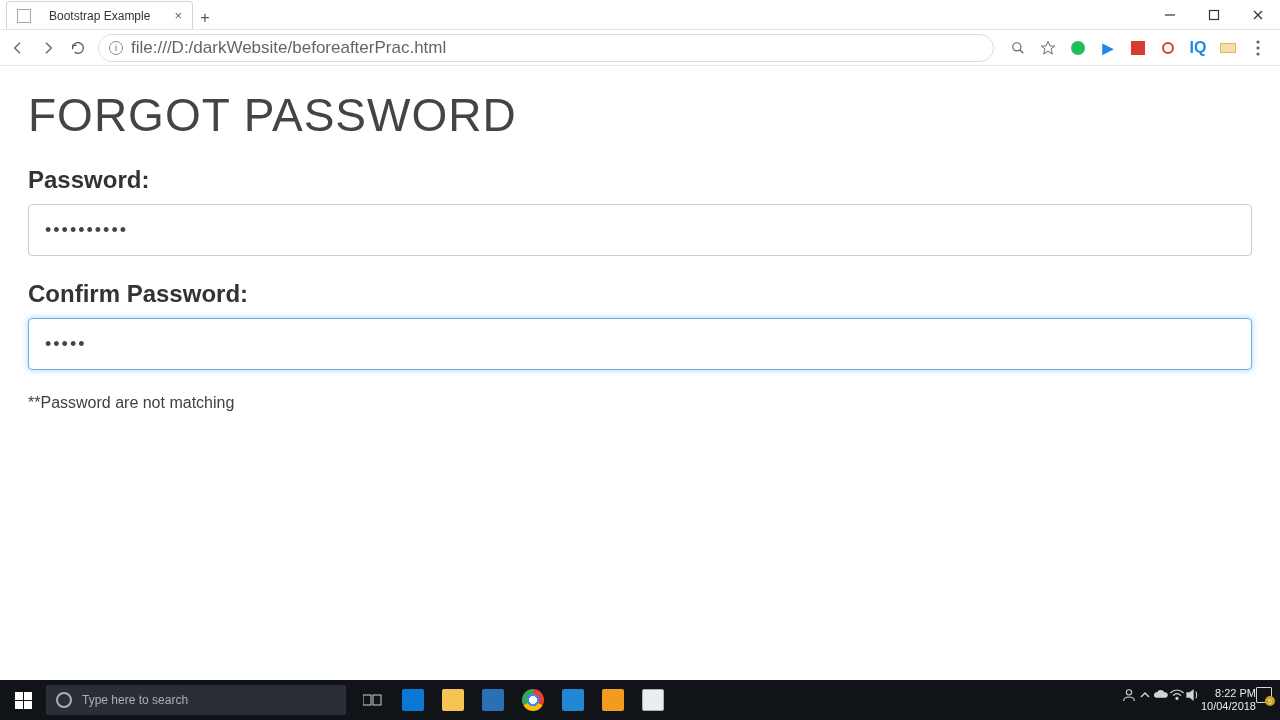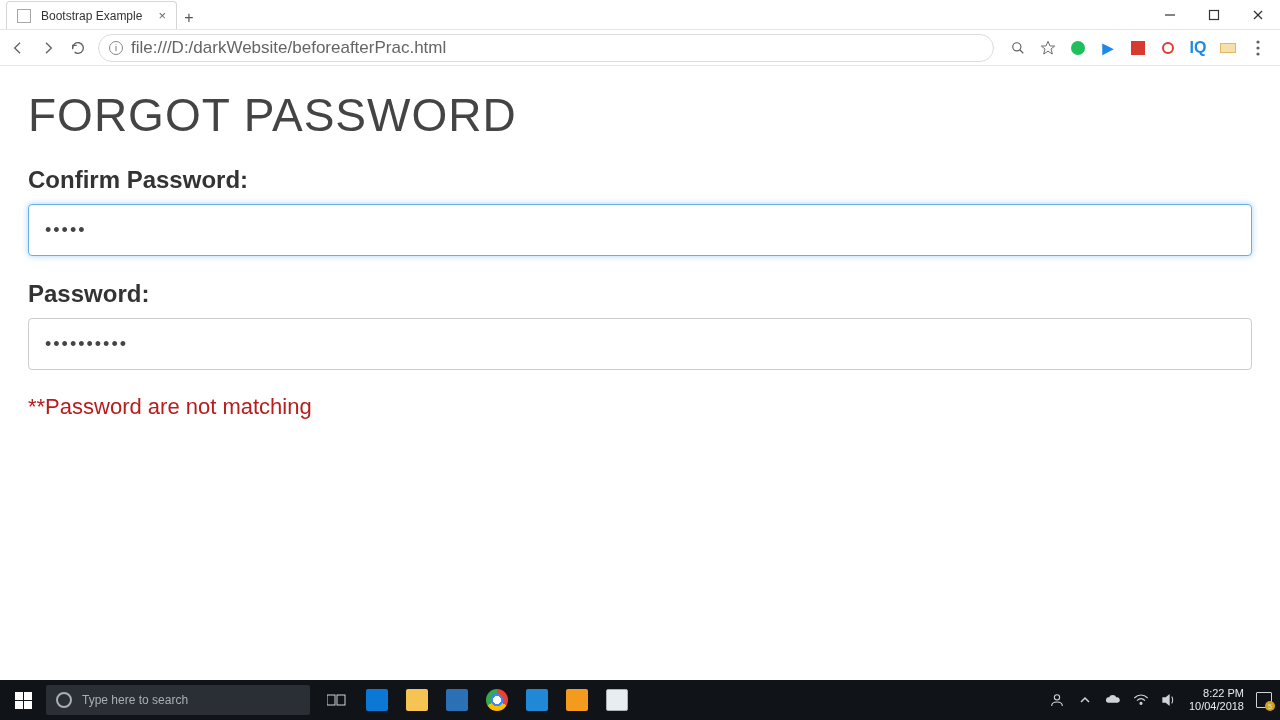--- a/index.html
+++ b/index.html
@@ -1,21 +1,21 @@
 <!DOCTYPE html>
 <html><head>
 <meta charset="utf-8">
 <style>
 * { box-sizing: border-box; margin: 0; padding: 0; }
 html, body { width: 1280px; height: 720px; overflow: hidden; font-family: "Segoe UI", Arial, sans-serif; background: #fff; }
 
 
 .chrome { display: flex; flex-direction: column; height: 100%; }
 .titlebar { height: 30px; background: #fff; border-bottom: 1px solid #e4e4e4; display: flex; align-items: flex-end; }
-.tab { display: flex; align-items: center; gap: 10px; height: 28px; padding: 0 10px; margin-left: 6px; background: #fff; border: 1px solid #d5d5d5; border-bottom: none; border-top-left-radius: 4px; border-top-right-radius: 4px; font-size: 12px; color: #333; }
+.tab { display: flex; align-items: center; gap: 18px; height: 28px; padding: 0 10px; margin-left: 6px; background: #fff; border: 1px solid #d5d5d5; border-bottom: none; border-top-left-radius: 4px; border-top-right-radius: 4px; font-size: 12px; color: #333; }
 .tab .favicon { width: 14px; height: 14px; border: 1px solid #a7a7a7; }
 .tab .close { margin-left: 6px; color: #666; font-size: 13px; }
 .newtab { width: 24px; height: 22px; display: flex; align-items: center; justify-content: center; color: #555; font-size: 16px; }
 .winbtns { margin-left: auto; display: flex; }
 .winbtn { width: 44px; height: 28px; display: flex; align-items: center; justify-content: center; color: #333; }
 
 .toolbar { height: 36px; background: #fff; border-bottom: 1px solid #e6e6e6; display: flex; align-items: center; padding: 0 8px; gap: 10px; }
 .navbtn { width: 20px; height: 20px; display: flex; align-items: center; justify-content: center; color: #555; }
 .navbtn svg { width: 16px; height: 16px; stroke: #5f6368; fill: none; stroke-width: 2; }
 .address { flex: 1; height: 28px; border: 1px solid #dcdcdc; border-radius: 14px; display: flex; align-items: center; padding: 0 10px; gap: 8px; }
@@ -27,36 +27,36 @@
 .square { width: 14px; height: 14px; background: #d73a2f; }
 .dot { width: 14px; height: 14px; border-radius: 50%; }
 
 
 .page { flex: 1; overflow: hidden; padding: 22px 28px; color: #333; }
 .page h1 { text-align: left; font-weight: 400; font-size: 46px; color: #444; margin-bottom: 24px; letter-spacing: 1px; }
 .form label.fld { display: block; font-size: 24px; font-weight: 600; color: #333; margin-bottom: 10px; }
 .form input[type=password] { width: 100%; height: 52px; border: 1px solid #ccc; border-radius: 4px; padding: 0 16px; font-size: 18px; letter-spacing: 2px; color: #444; }
 .form input.focused { border: 1px solid #66afe9; box-shadow: 0 0 6px rgba(102,175,233,.55); outline: none; }
 .group { margin-bottom: 24px; }
-.err { color: #b91c1c; font-size: 22px; margin: 12px 0 20px; }
+.err { color: #404040; font-size: 16px; margin: 12px 0 20px; }
 .check-row { display: flex; align-items: center; gap: 12px; font-size: 22px; color: #444; margin-bottom: 20px; }
 .check-row input { width: 16px; height: 16px; }
 .submit { background: #337ab7; color: #fff; border: 1px solid #2b669a; border-radius: 5px; font-size: 22px; padding: 12px 22px; cursor: pointer; }
 
 
 .taskbar { height: 40px; background: #101318; display: flex; align-items: center; color: #fff; font-size: 12px; }
 .start { width: 46px; height: 40px; display: flex; align-items: center; justify-content: center; }
 .winlogo { display: grid; grid-template-columns: 8px 8px; grid-template-rows: 8px 8px; gap: 1px; }
 .winlogo span { background: #fff; }
-.searchbox { width: 264px; height: 30px; background: #2a2f36; border-radius: 2px; display: flex; align-items: center; gap: 10px; padding: 4px 10px; color: #a9aeb5; }
+.searchbox { width: 300px; height: 30px; background: #2a2f36; border-radius: 2px; display: flex; align-items: center; gap: 10px; padding: 4px 10px; color: #a9aeb5; }
 .searchbox .circle { width: 16px; height: 16px; border: 2px solid #a9aeb5; border-radius: 50%; }
 .tbicons { display: flex; align-items: center; gap: 6px; margin-left: 10px; }
 .tbicon { width: 34px; height: 40px; display: flex; align-items: center; justify-content: center; }
 .tbicon .sq { width: 22px; height: 22px; border-radius: 2px; }
-.tray { margin-left: auto; display: flex; align-items: center; gap: 12px; padding-right: 8px; }
+.tray { margin-left: auto; display: flex; align-items: flex-start; padding-right: 8px; }
 .tray .t { width: 16px; height: 16px; display: flex; align-items: center; justify-content: center; color: #dfe3e8; }
 .clock { text-align: right; font-size: 11px; line-height: 13px; color: #e8ebf0; }
 .notif { width: 18px; height: 16px; border: 1px solid #cfd4da; border-radius: 1px; position: relative; }
 .notif .b { position: absolute; right: -4px; bottom: -4px; width: 10px; height: 10px; background: #d0a018; border-radius: 50%; font-size: 7px; display: flex; align-items: center; justify-content: center; }
 </style>
 </head>
 <body>
 
 <div class="chrome">
 
@@ -145,26 +145,26 @@
             <circle cx="2" cy="14" r="1.6" fill="#5f6368"></circle>
           </svg>
         </div>
     </div>
   </div>
 
   <div class="page">
     <h1>FORGOT PASSWORD</h1>
     <div class="form">
       <div class="group">
+        <label class="fld">Password:</label>
+        <input type="password" value="••••••••••" style="">
+      </div>
+      <div class="group">
         <label class="fld">Confirm Password:</label>
         <input type="password" class="focused" value="•••••" style="">
-      </div>
-      <div class="group">
-        <label class="fld">Password:</label>
-        <input type="password" value="••••••••••" style="">
       </div>
       <div class="err">**Password are not matching</div>
     </div>
   </div>
 
   <div class="taskbar">
     <div class="start">
       <div class="winlogo">
           <span></span>
           <span></span>

